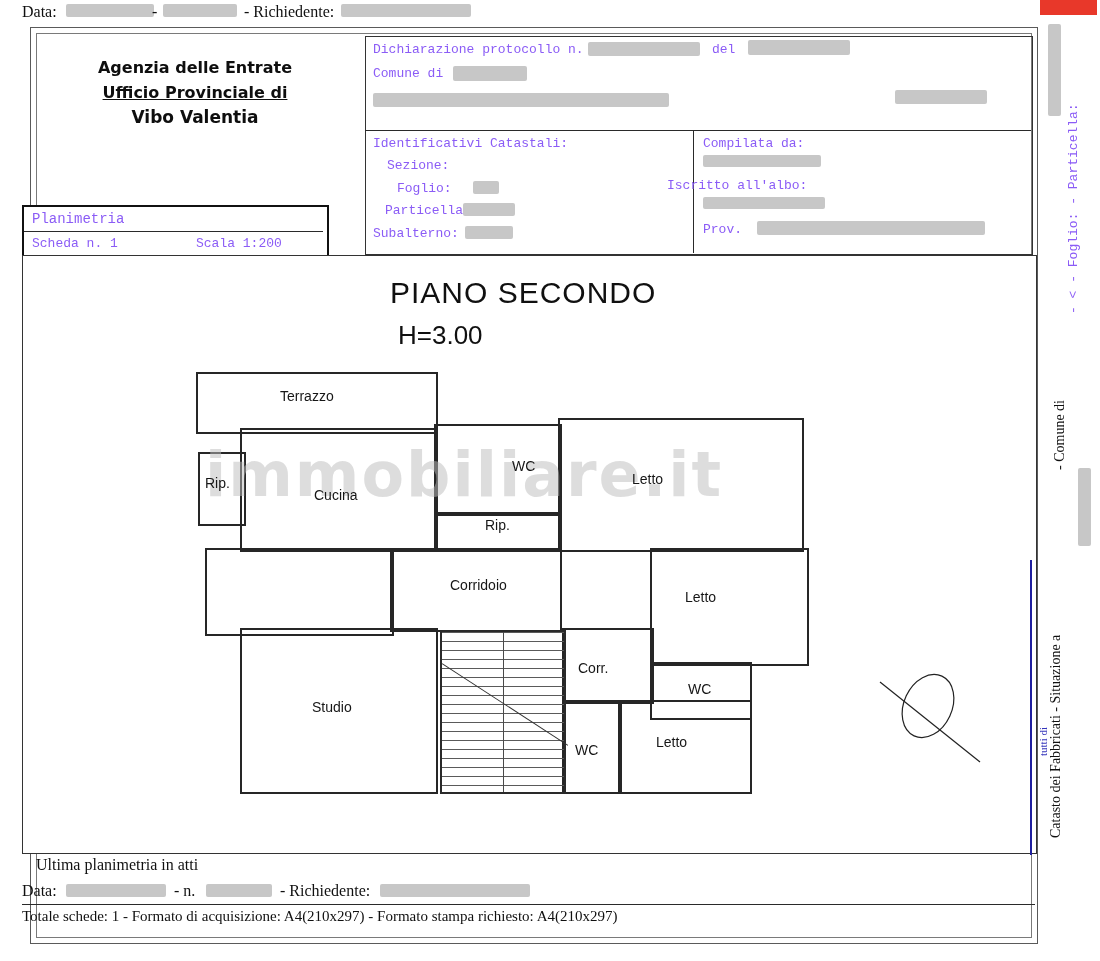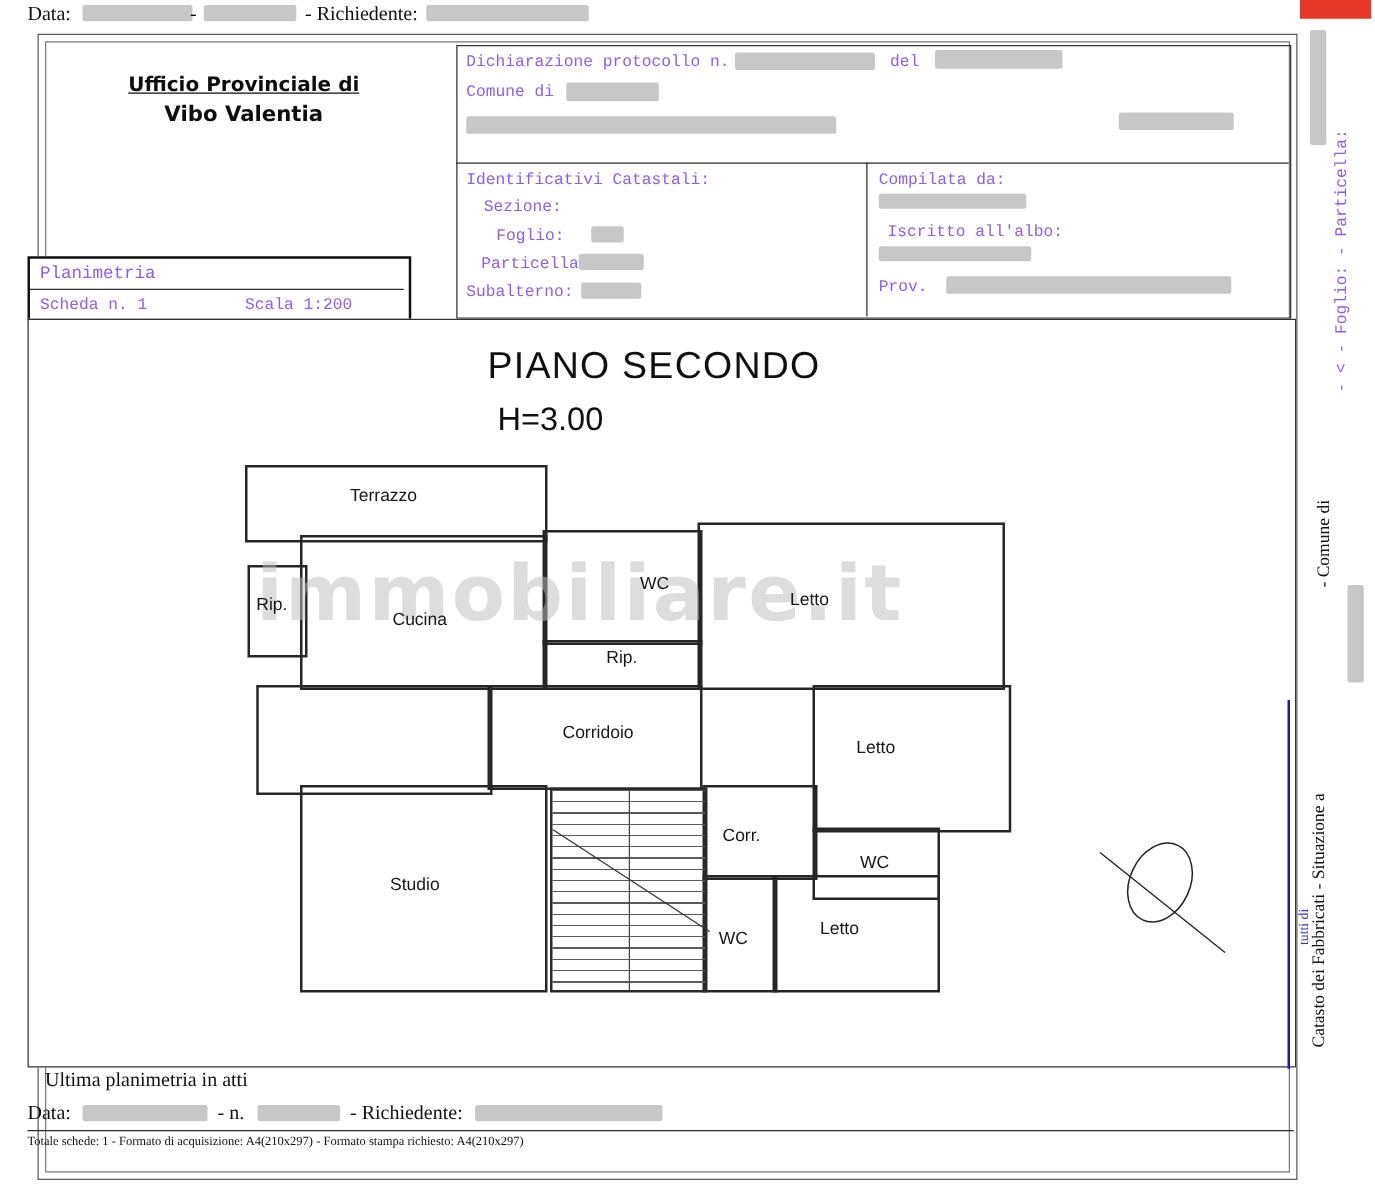--- a/index.html
+++ b/index.html
@@ -37,20 +37,21 @@
 <span class="abs serif" style="left:152px;top:3px;">-</span>
 <span class="redact" style="left:163px;top:4px;width:74px;height:13px;"></span>
 <span class="abs serif" style="left:244px;top:3px;">- Richiedente:</span>
 <span class="redact" style="left:341px;top:4px;width:130px;height:13px;"></span>
 <div class="redbox"></div>
 
 <div class="frame" style="left:30px;top:27px;width:1006px;height:915px;"></div>
 <div class="frame" style="left:36px;top:33px;width:994px;height:903px;border-color:#7a7a7a;"></div>
 
 <div class="agency">
+  <div class="l1">Agenzia delle Entrate</div>
   <div class="l3">Ufficio Provinciale di</div>
   <div class="l4">Vibo Valentia</div>
 </div>
 
 <div class="abs" style="left:365px;top:36px;width:666px;height:217px;border:1px solid #333;"></div>
 <div class="hline" style="left:365px;top:130px;width:666px;"></div>
 <div class="vline" style="left:693px;top:130px;height:123px;"></div>
 
 <span class="abs mono" style="left:373px;top:42px;">Dichiarazione protocollo n.</span>
 <span class="redact" style="left:588px;top:42px;width:112px;height:14px;"></span>
@@ -66,21 +67,21 @@
 <span class="abs mono" style="left:387px;top:158px;">Sezione:</span>
 <span class="abs mono" style="left:397px;top:181px;">Foglio:</span>
 <span class="redact" style="left:473px;top:181px;width:26px;height:13px;"></span>
 <span class="abs mono" style="left:373px;top:203px;margin-left:12px;">Particella:</span>
 <span class="redact" style="left:463px;top:203px;width:52px;height:13px;"></span>
 <span class="abs mono" style="left:373px;top:226px;">Subalterno:</span>
 <span class="redact" style="left:465px;top:226px;width:48px;height:13px;"></span>
 
 <span class="abs mono" style="left:703px;top:136px;">Compilata da:</span>
 <span class="redact" style="left:703px;top:155px;width:118px;height:12px;"></span>
-<span class="abs mono" style="left:710px;top:178px;">Iscritto all'albo:</span>
+<span class="abs mono" style="left:667px;top:178px;">Iscritto all'albo:</span>
 <span class="redact" style="left:703px;top:197px;width:122px;height:12px;"></span>
 <span class="abs mono" style="left:703px;top:222px;">Prov.</span>
 <span class="redact" style="left:757px;top:221px;width:228px;height:14px;"></span>
 
 <div class="abs" style="left:22px;top:205px;width:303px;height:48px;border:2px solid #111;background:#fff;"></div>
 <span class="abs mono" style="left:32px;top:211px;font-size:14px;">Planimetria</span>
 <div class="hline" style="left:24px;top:231px;width:299px;"></div>
 <span class="abs mono" style="left:32px;top:236px;">Scheda n. 1</span>
 <span class="abs mono" style="left:196px;top:236px;">Scala 1:200</span>
 
@@ -133,21 +134,21 @@
 <span class="abs serif" style="left:22px;top:856px;margin-left:14px;">Ultima planimetria in atti</span>
 
 <span class="abs serif" style="left:22px;top:882px;">Data:</span>
 <span class="redact" style="left:66px;top:884px;width:100px;height:13px;"></span>
 <span class="abs serif" style="left:174px;top:882px;">- n.</span>
 <span class="redact" style="left:206px;top:884px;width:66px;height:13px;"></span>
 <span class="abs serif" style="left:280px;top:882px;">- Richiedente:</span>
 <span class="redact" style="left:380px;top:884px;width:150px;height:13px;"></span>
 
 <div class="hline" style="left:22px;top:904px;width:1013px;"></div>
-<span class="abs serif" style="left:22px;top:908px;font-size:10px;">Totale schede: 1 - Formato di acquisizione: A4(210x297)  - Formato stampa richiesto: A4(210x297)</span>
+<span class="abs serif" style="left:22px;top:908px;font-size:15px;">Totale schede: 1 - Formato di acquisizione: A4(210x297)  - Formato stampa richiesto: A4(210x297)</span>
 
 <div class="vtext mono" style="left:1066px;top:14px;height:300px;font-size:13px;">-  &lt;  - Foglio:  - Particella:</div>
 <span class="redact" style="left:1048px;top:24px;width:13px;height:92px;"></span>
 <span class="redact" style="left:1078px;top:468px;width:13px;height:78px;"></span>
 
 <div class="vtext serif" style="left:1052px;top:345px;height:125px;font-size:14px;">- Comune di</div>
 <div class="vtext serif" style="left:1048px;top:538px;height:300px;font-size:14px;">Catasto dei Fabbricati - Situazione a</div>
 
 <div class="abs" style="left:1030px;top:560px;width:2px;height:295px;background:#1f1f9e;"></div>
 <div class="vtext bluenote" style="left:1037px;top:686px;height:70px;">tutti di</div>

